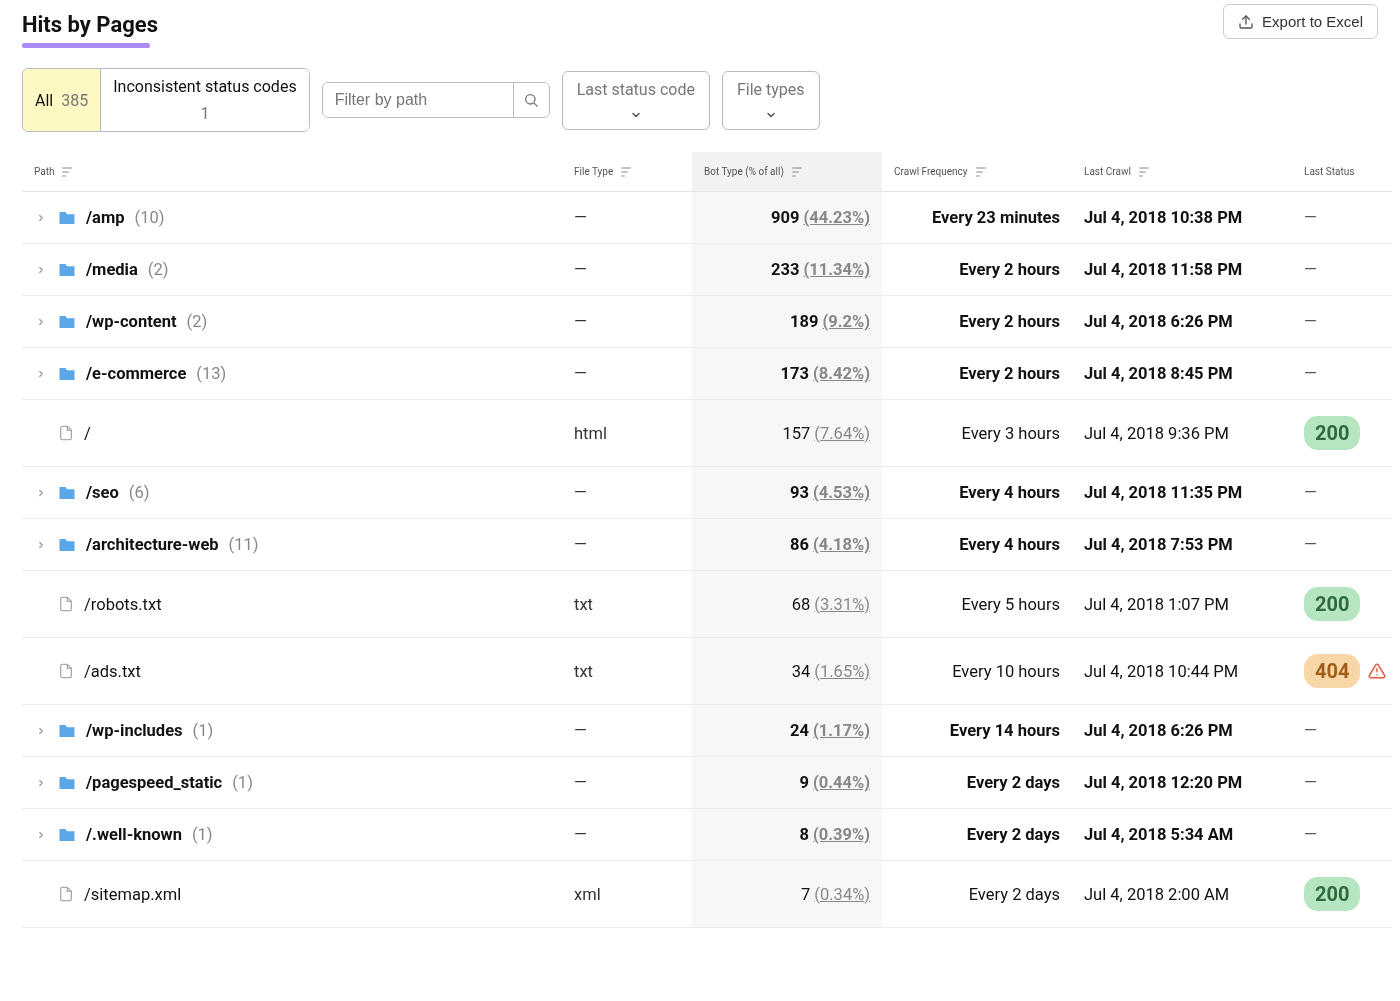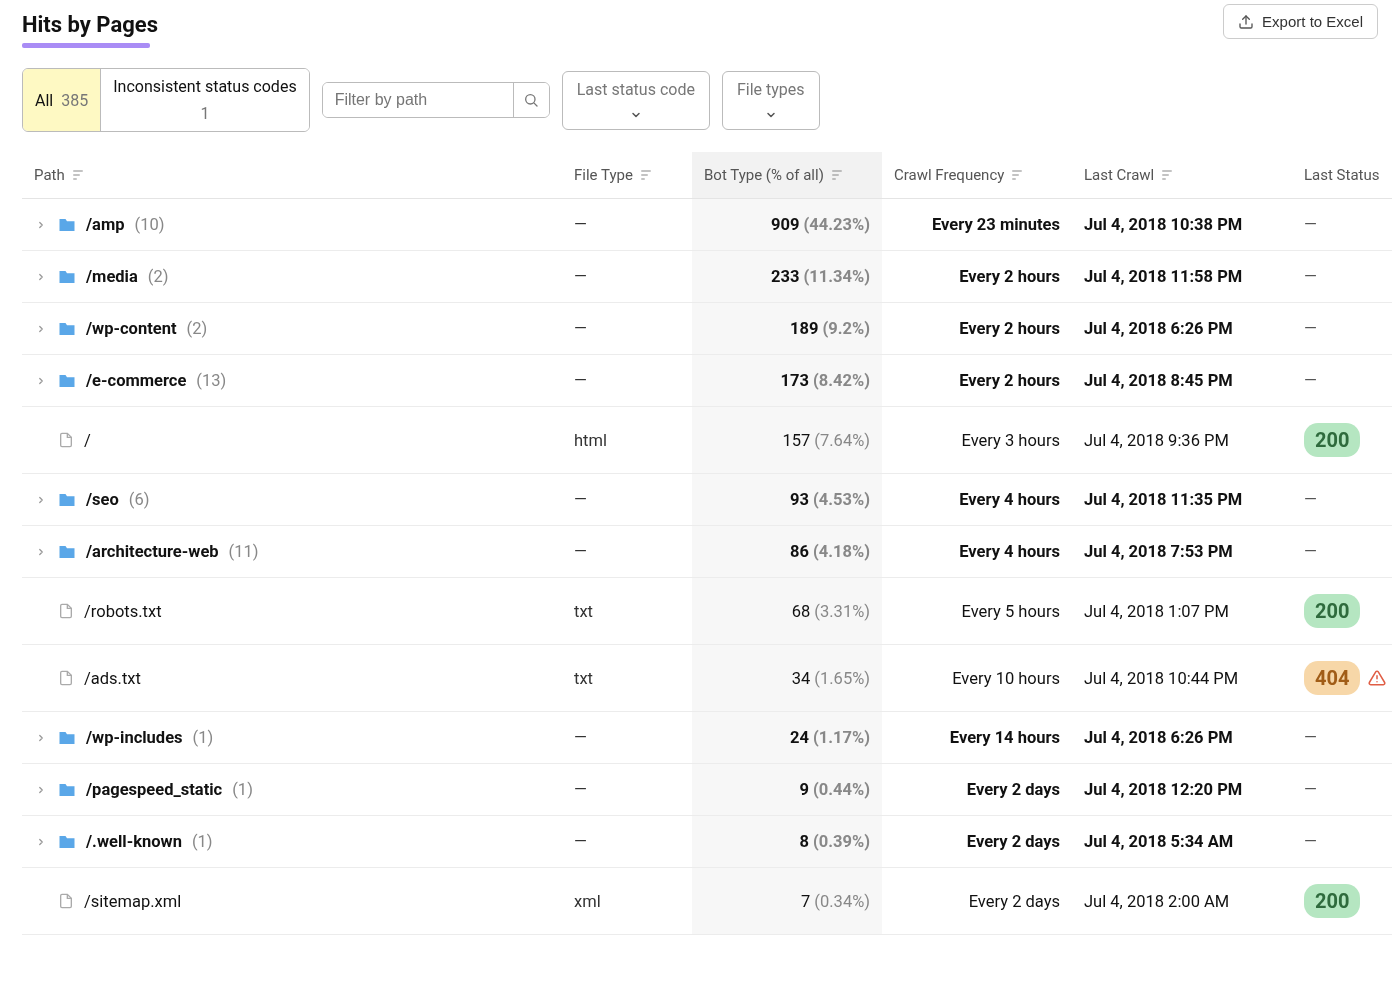--- a/index.html
+++ b/index.html
@@ -107,21 +107,21 @@
   
   table.data {
     width: 100%;
     border-collapse: collapse;
     table-layout: fixed;
   }
   table.data thead th {
     text-align: left;
     font-weight: 400;
     color: #555;
-    font-size: 15px;
+    font-size: 10px;
     padding: 14px 12px 14px 12px;
     border-bottom: 1px solid #e4e4e4;
     vertical-align: top;
   }
   th.col-path { width: 540px; }
   th.col-ftype { width: 130px; }
   th.col-hits { width: 190px; text-align: right; background: #f2f2f2;}
   th.col-freq { width: 190px; text-align: right;}
   th.col-crawl { width: 220px; }
   th.col-status { width: 100px; }
@@ -176,21 +176,21 @@
     display: inline-flex;
   }
   .path-text { color: #111; }
   .path-count { color: #888; }
   tr.bold td.c-hits,
   tr.bold td.c-freq,
   tr.bold td.c-crawl,
   tr.bold .path-text { font-weight: 700; }
   tr.bold .path-count { font-weight: 400; }
   .hits-num {}
-  .hits-pct { color: #888; font-weight: 400; }
+  .hits-pct { color: #888; font-weight: 400; text-decoration: underline; }
   tr.bold .hits-pct { font-weight:700; color:#888;}
   .badge {
     display: inline-block;
     padding: 5px 11px;
     border-radius: 14px;
     font-size: 20px;
     font-weight: 700;
   }
   .badge-200 { background: #b5e6c1; color: #2f6b3d; }
   .badge-404 { background: #f7d7a8; color: #a15d17; }

